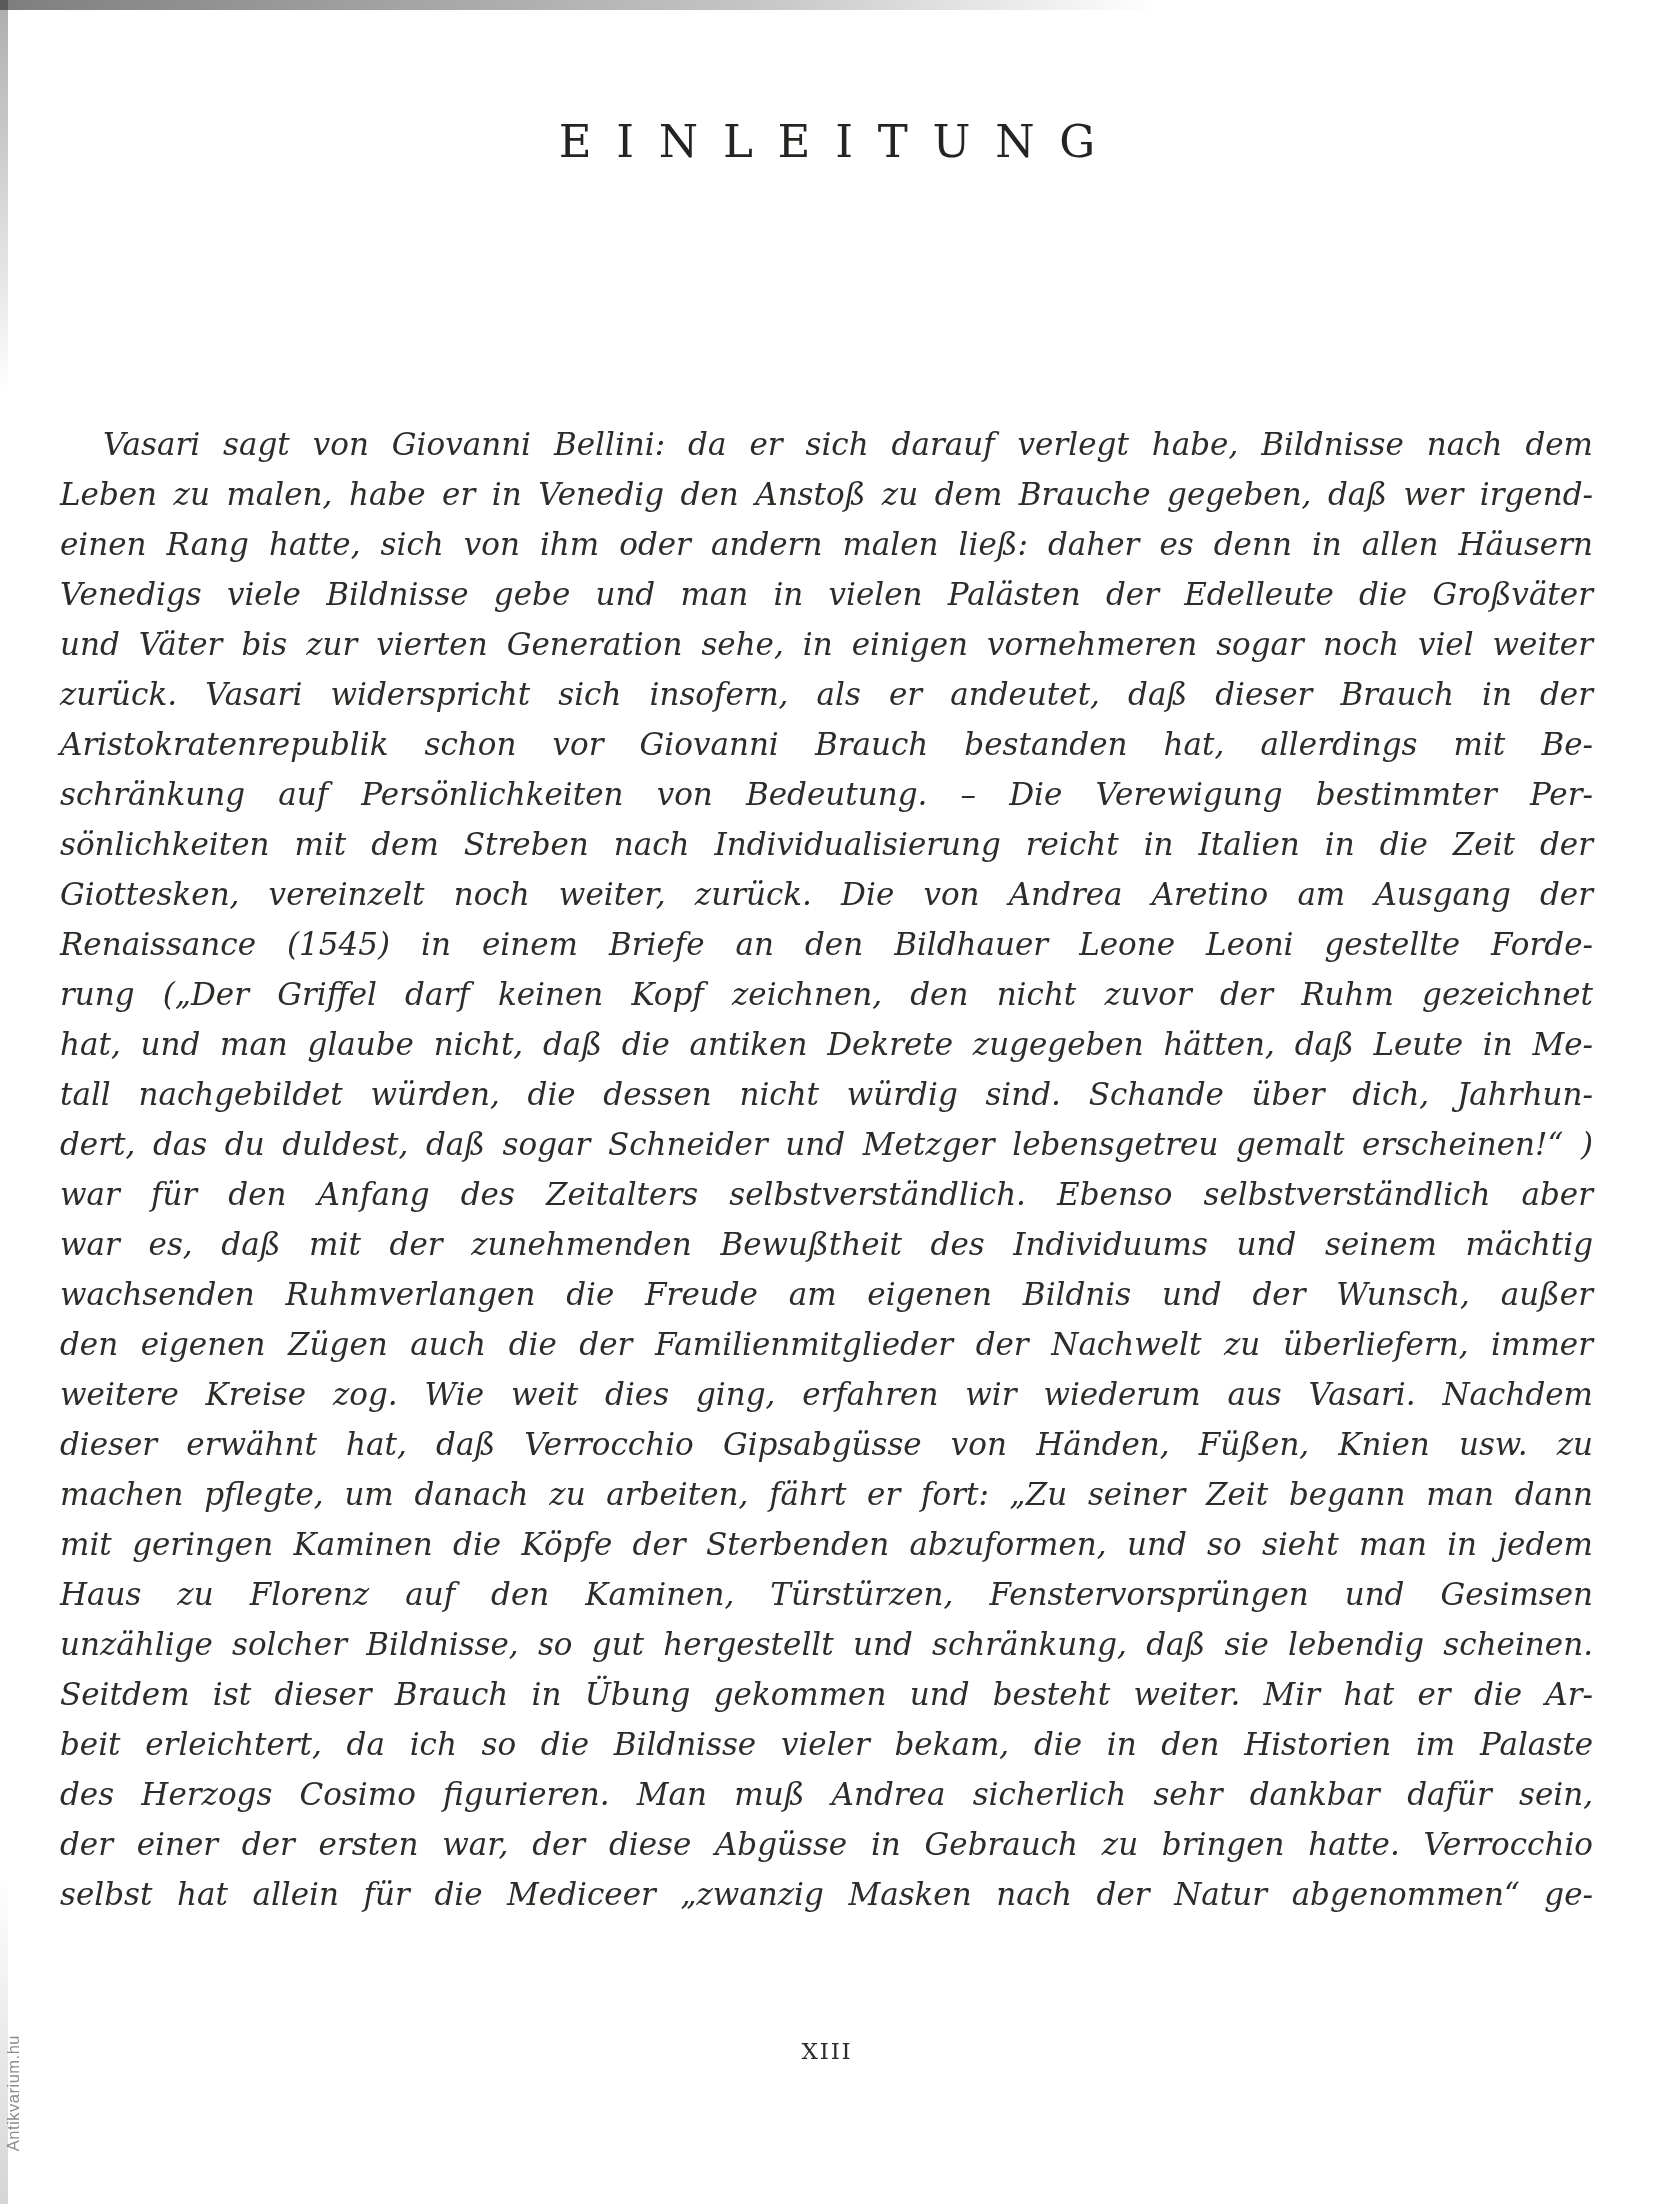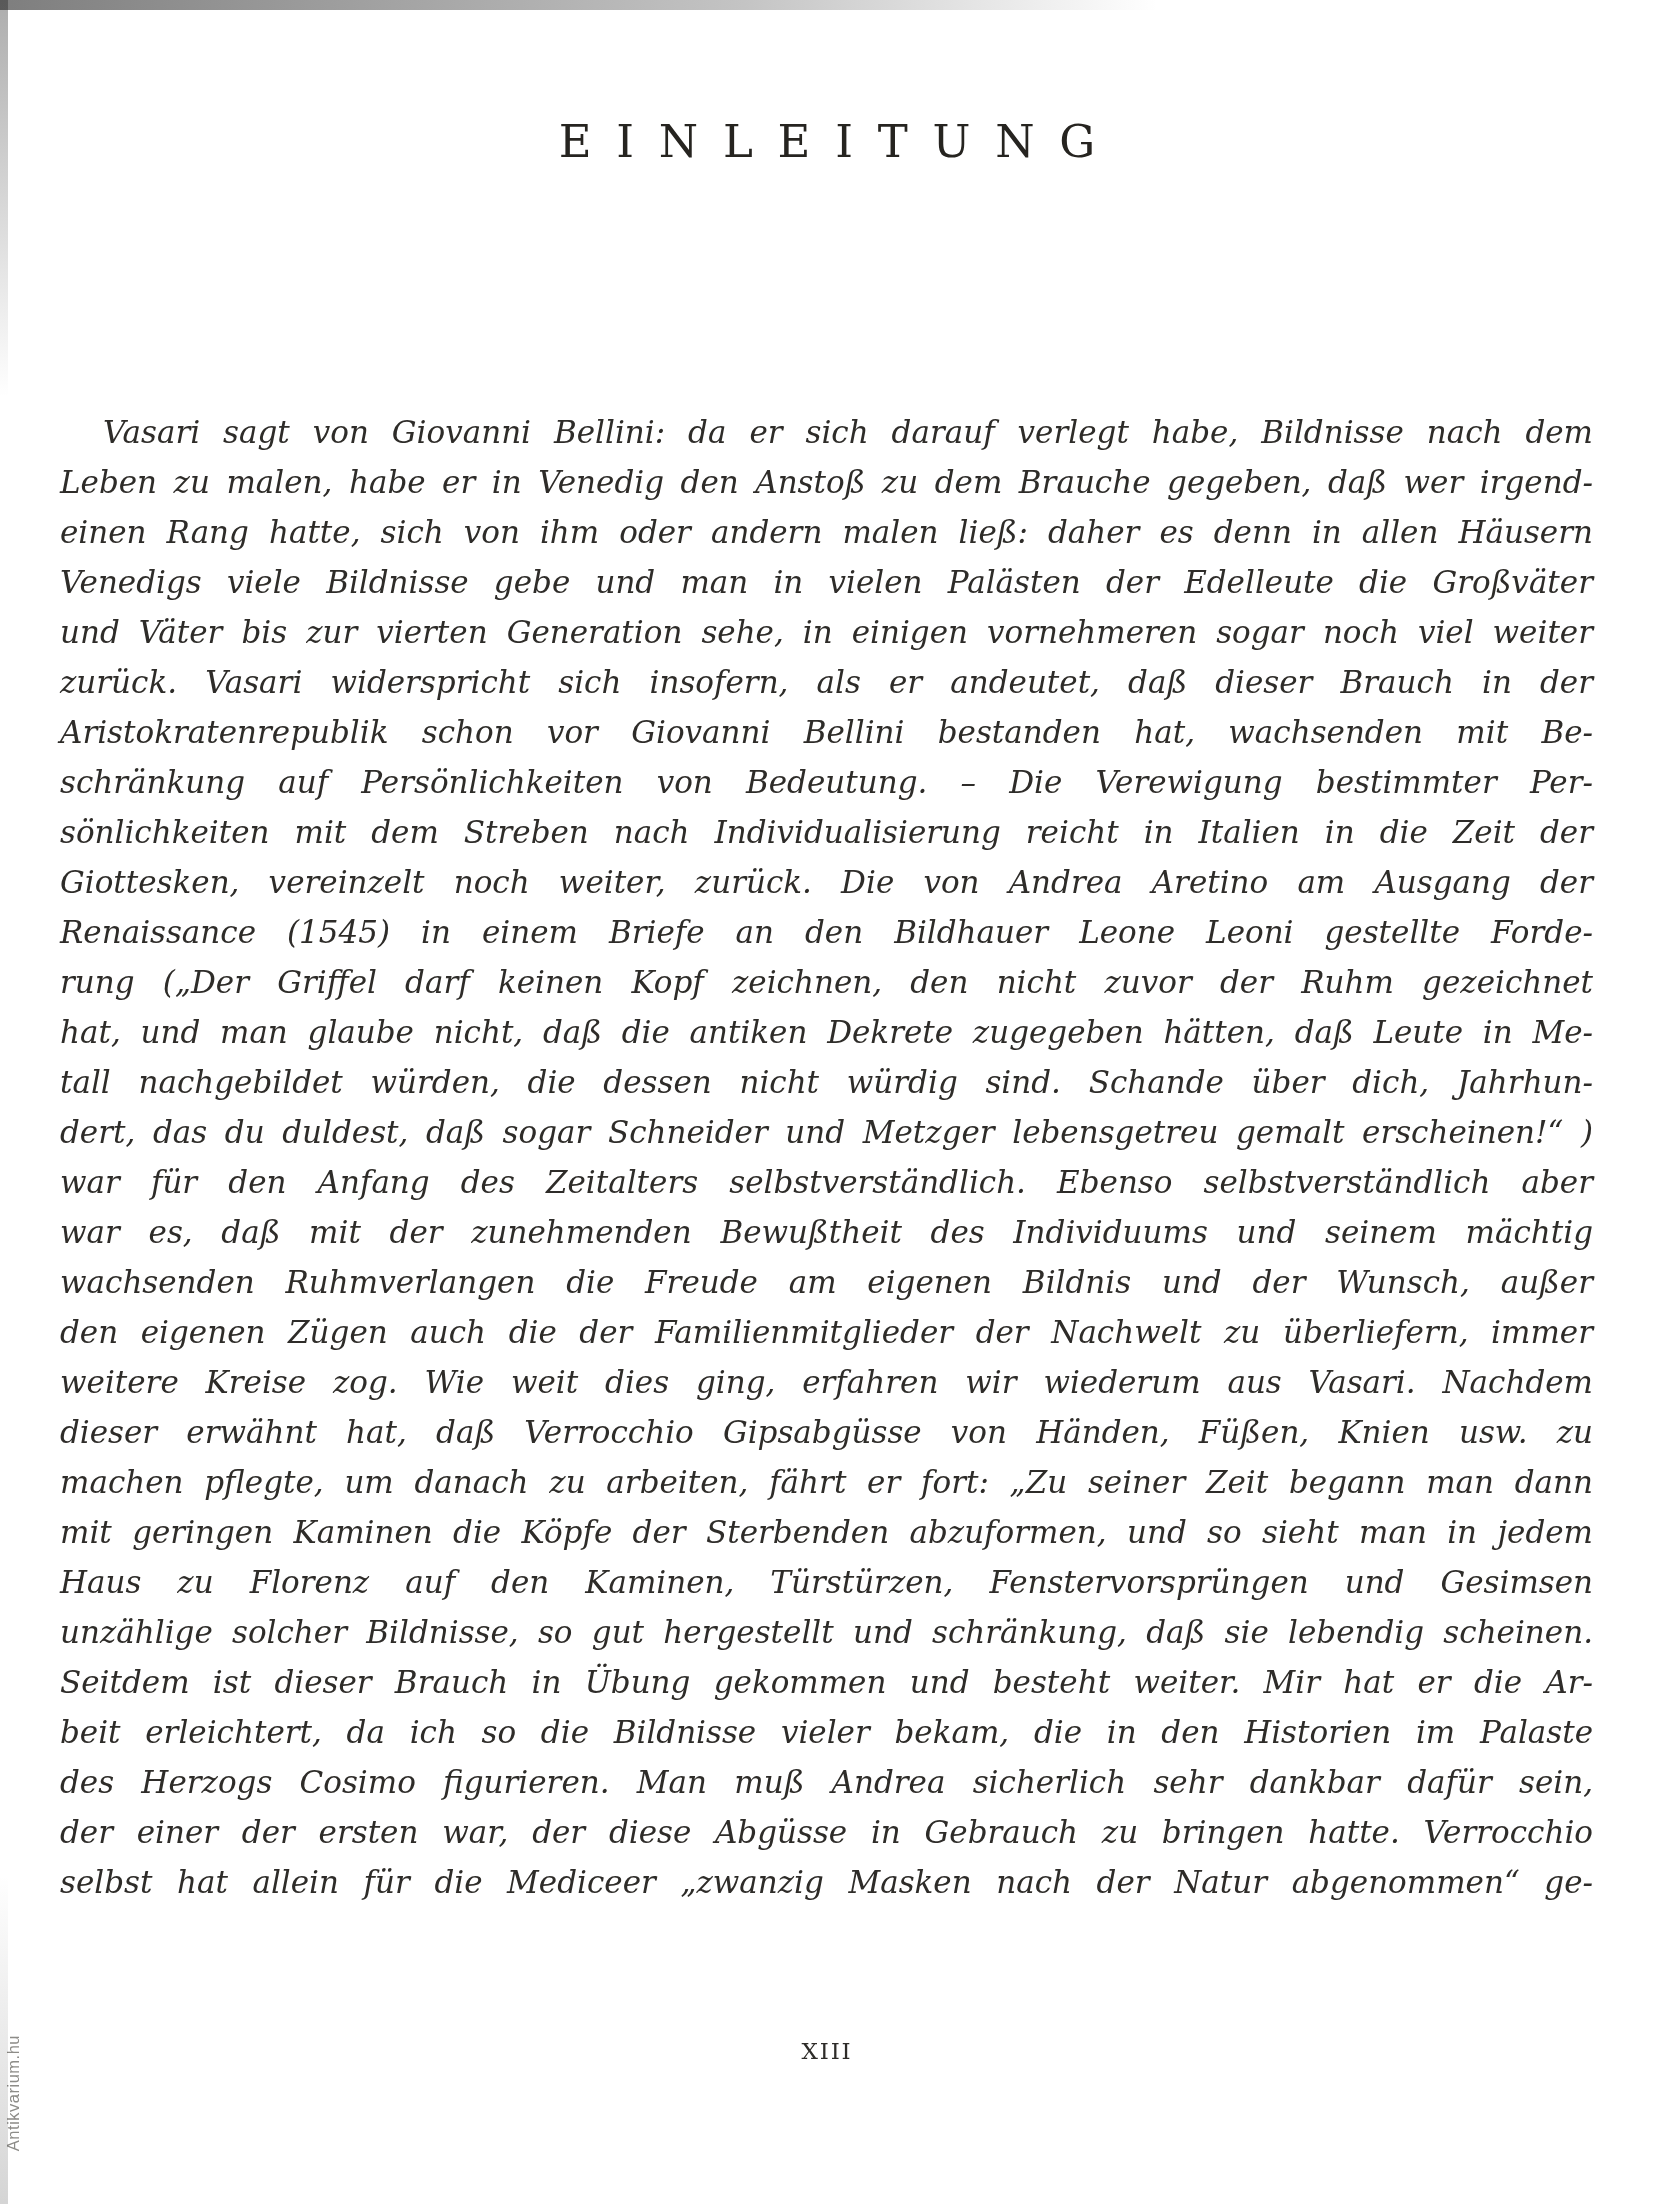--- a/index.html
+++ b/index.html
@@ -41,21 +41,21 @@
     width: 100%;
     text-align: center;
     font-size: 45px;
     font-weight: 400;
     letter-spacing: 0.55em;
     text-indent: 0.55em; 
     color: #262420;
   }
   .body-text {
     position: absolute;
-    top: 407px;
+    top: 419px;
     left: 60px;
     width: 1533px;
   }
   .line {
     font-style: italic;
     font-size: 31px;
     line-height: 50px;
     text-align: justify;
     text-align-last: justify;
     text-justify: inter-word;
@@ -94,21 +94,21 @@
 
   <div class="title">EINLEITUNG</div>
 
   <div class="body-text">
       <div class="line first">Vasari sagt von Giovanni Bellini: da er sich darauf verlegt habe, Bildnisse nach dem</div>
       <div class="line">Leben zu malen, habe er in Venedig den Anstoß zu dem Brauche gegeben, daß wer irgend-</div>
       <div class="line">einen Rang hatte, sich von ihm oder andern malen ließ: daher es denn in allen Häusern</div>
       <div class="line">Venedigs viele Bildnisse gebe und man in vielen Palästen der Edelleute die Großväter</div>
       <div class="line">und Väter bis zur vierten Generation sehe, in einigen vornehmeren sogar noch viel weiter</div>
       <div class="line">zurück. Vasari widerspricht sich insofern, als er andeutet, daß dieser Brauch in der</div>
-      <div class="line">Aristokratenrepublik schon vor Giovanni Bellini bestanden hat, wachsenden mit Be-</div>
+      <div class="line">Aristokratenrepublik schon vor Giovanni Brauch bestanden hat, allerdings mit Be-</div>
       <div class="line">schränkung auf Persönlichkeiten von Bedeutung. – Die Verewigung bestimmter Per-</div>
       <div class="line">sönlichkeiten mit dem Streben nach Individualisierung reicht in Italien in die Zeit der</div>
       <div class="line">Giottesken, vereinzelt noch weiter, zurück. Die von Andrea Aretino am Ausgang der</div>
       <div class="line">Renaissance (1545) in einem Briefe an den Bildhauer Leone Leoni gestellte Forde-</div>
       <div class="line">rung („Der Griffel darf keinen Kopf zeichnen, den nicht zuvor der Ruhm gezeichnet</div>
       <div class="line">hat, und man glaube nicht, daß die antiken Dekrete zugegeben hätten, daß Leute in Me-</div>
       <div class="line">tall nachgebildet würden, die dessen nicht würdig sind. Schande über dich, Jahrhun-</div>
       <div class="line">dert, das du duldest, daß sogar Schneider und Metzger lebensgetreu gemalt erscheinen!“ )</div>
       <div class="line">war für den Anfang des Zeitalters selbstverständlich. Ebenso selbstverständlich aber</div>
       <div class="line">war es, daß mit der zunehmenden Bewußtheit des Individuums und seinem mächtig</div>

